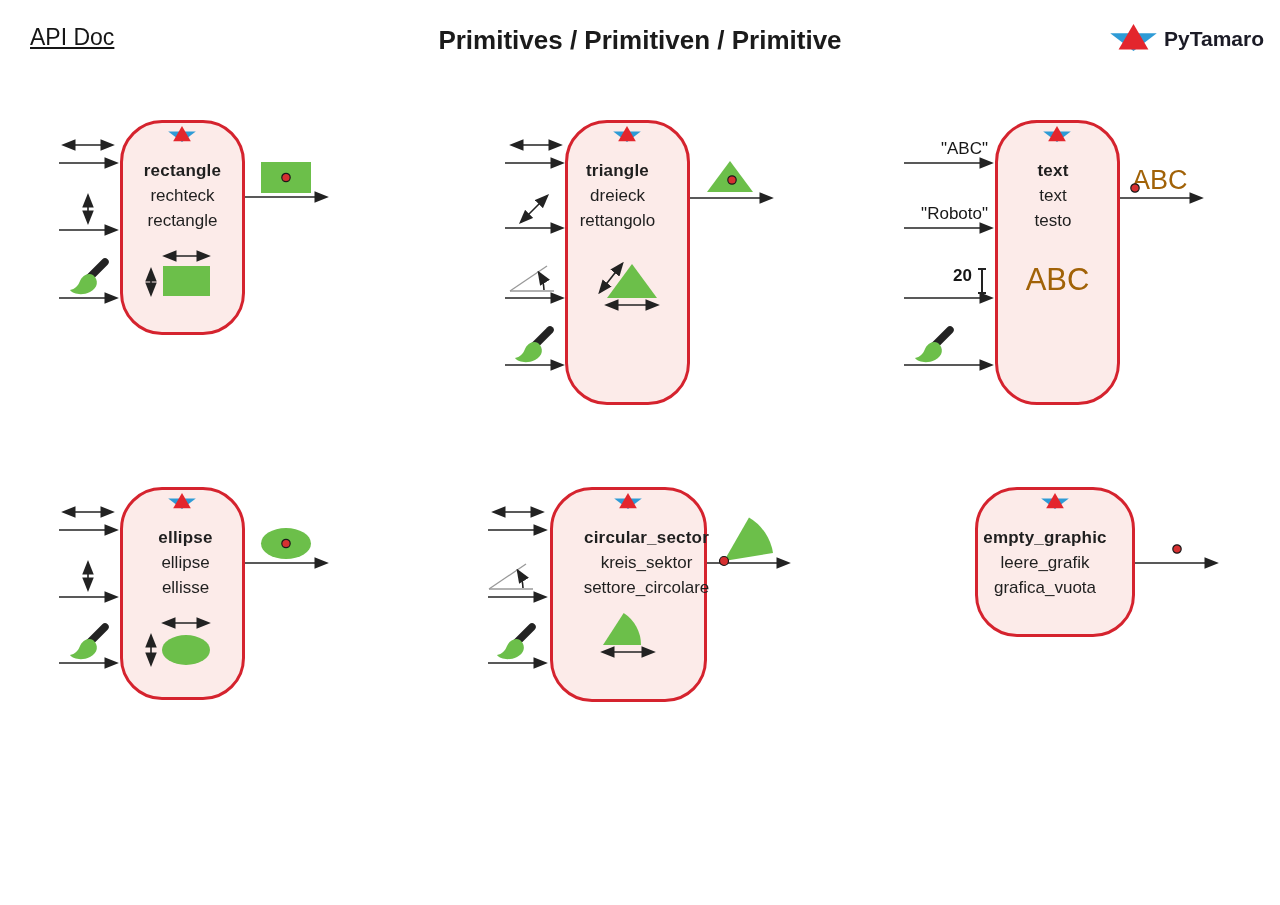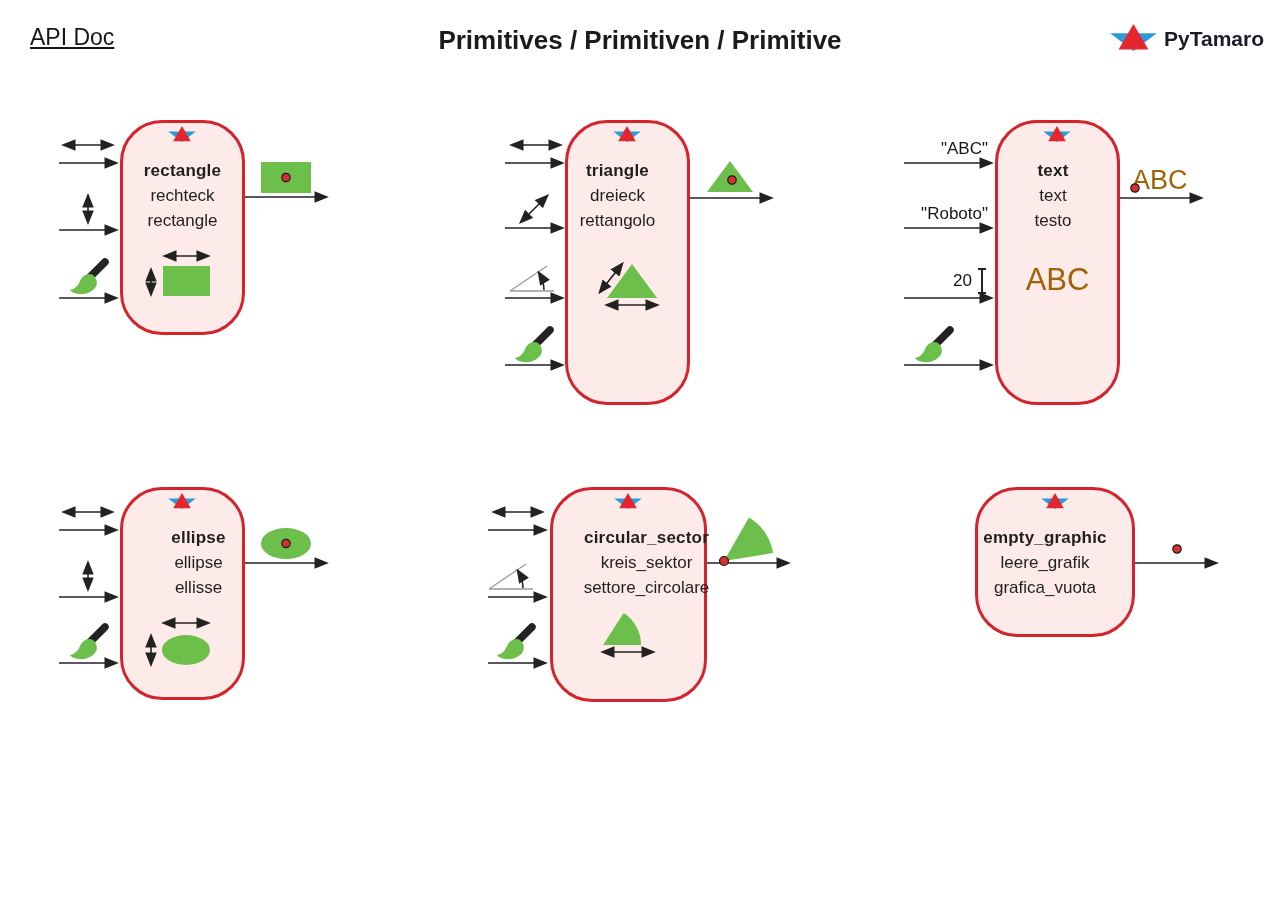--- a/index.html
+++ b/index.html
@@ -10,21 +10,21 @@
   .abs{position:absolute;}
   svg{overflow:visible;display:block;}
   .card{position:absolute;left:0;top:0;}
   .fnbox{
     position:absolute;border:3.5px solid #d5232e;background:#fcebe9;border-radius:42px;
     box-sizing:border-box;
   }
   .names{position:absolute;text-align:center;font-size:17px;line-height:25px;color:#1f1f1f;}
   .names .fn{font-weight:700;letter-spacing:.2px;}
   .inlabel{position:absolute;font-size:17px;color:#161616;text-align:right;}
-  .sizerow{position:absolute;display:flex;justify-content:flex-end;align-items:center;gap:3px;}
+  .sizerow{position:absolute;display:flex;justify-content:flex-end;gap:3px;font-weight:bold;}
   .greentext{color:#a16207;font-weight:500;}
   .inner-abc{position:absolute;text-align:center;font-size:31px;}
   .out-abc{position:absolute;font-size:27px;}
   .docLabel{position:absolute;left:30px;top:24px;font-size:23px;color:#161616;text-decoration:underline;}
   .pageTitle{position:absolute;left:0;right:0;top:25px;text-align:center;font-size:26px;font-weight:700;color:#1b1b1b;}
   .brandText{position:absolute;left:1164px;top:27px;font-size:21px;font-weight:600;color:#1b1b26;text-align:right;}
 </style>
 </head>
 <body>
 
@@ -185,21 +185,21 @@
     <circle cx="6" cy="6" r="4.2" fill="#d63031" stroke="#1a1a1a" stroke-width="1.2"></circle>
   </svg>
 </div>
 
 <div class="card">
   <div class="fnbox" style="left:120px;top:487px;width:125px;height:213px"></div>
   <svg class="abs" style="left:168px;top:493px" width="28" height="16" viewBox="0 0 100 58">
     <polygon points="0,20 100,20 50,58" fill="#2e9bd6"></polygon>
       <polygon points="50,0 82,55 18,55" fill="#e3262d"></polygon>
   </svg>
-  <div class="names" style="left:136px;top:525px;width:125px">
+  <div class="names" style="left:123px;top:525px;width:125px">
     <div class="fn">ellipse</div>
     <div>ellipse</div>
     <div>ellisse</div>
   </div>
   <svg class="abs" style="left:145px;top:617px" width="70" height="54">
     <line x1="19" y1="6" x2="63" y2="6" stroke="#222" stroke-width="1.6" marker-start="url(#ah)" marker-end="url(#ah)"></line>
     <line x1="6" y1="19" x2="6" y2="47" stroke="#222" stroke-width="1.6" marker-start="url(#ah)" marker-end="url(#ah)"></line>
     <ellipse cx="41" cy="33" rx="24" ry="15" fill="#6cbf4a"></ellipse>
   </svg>
   <svg class="abs" style="left:60px;top:506px" width="56" height="12">

